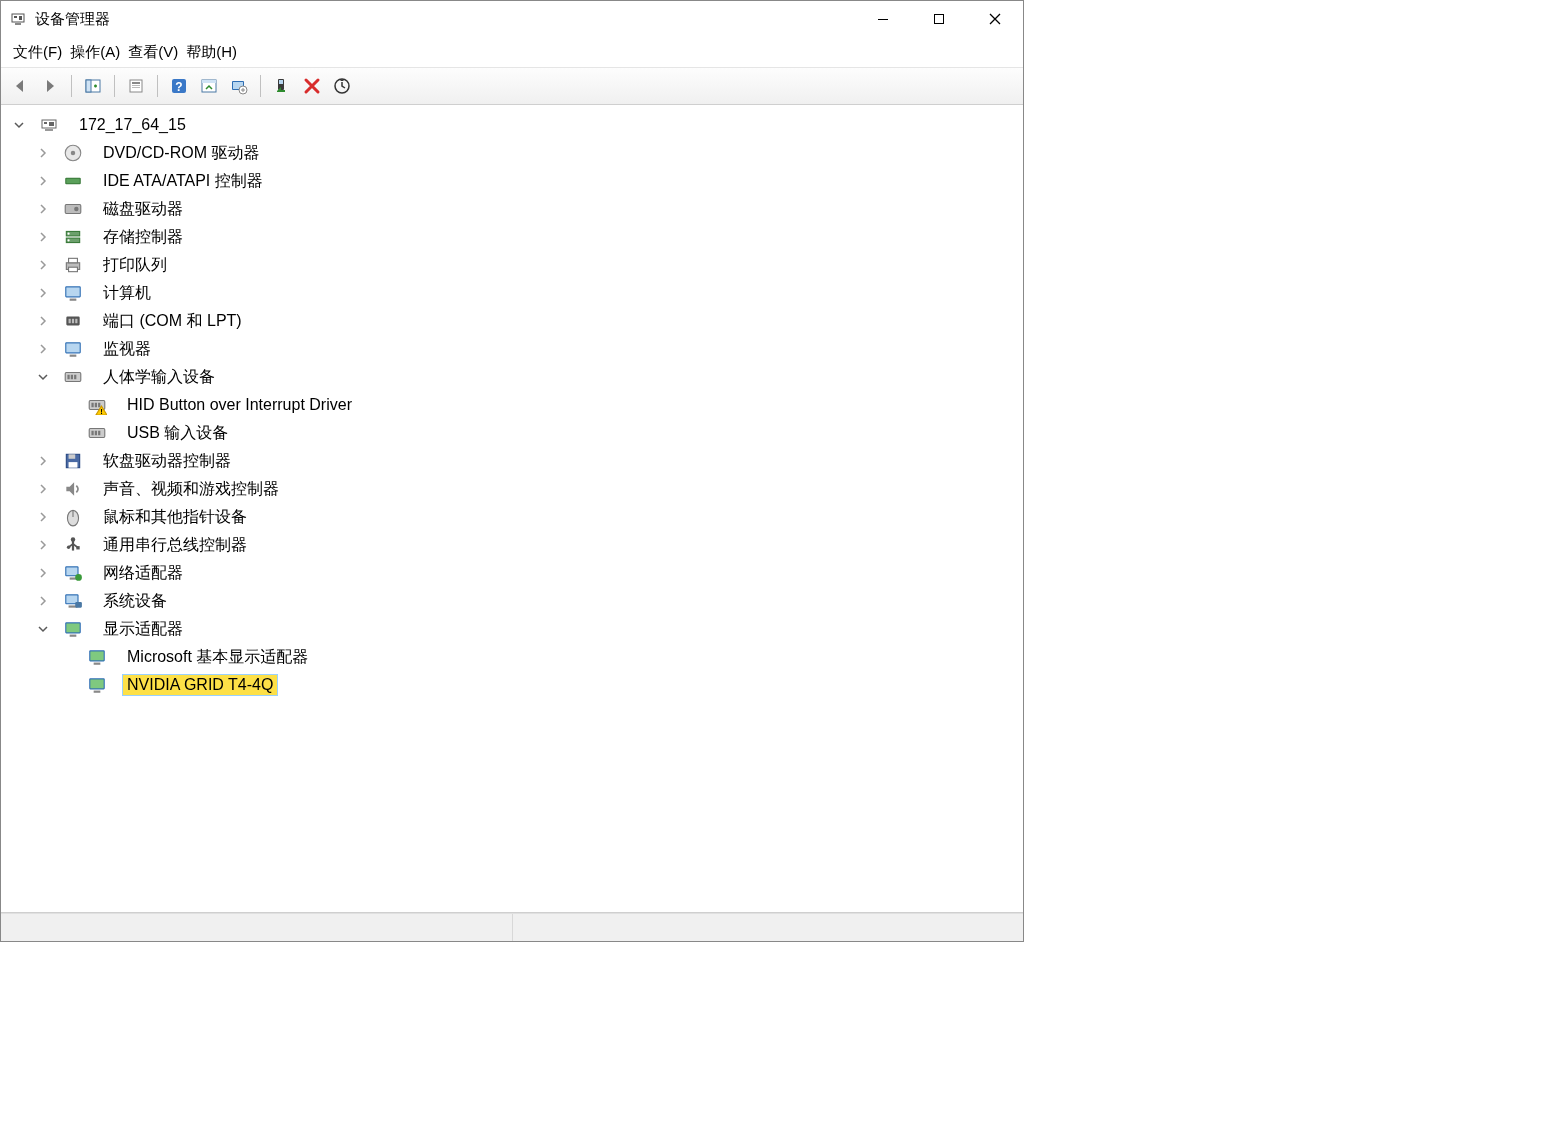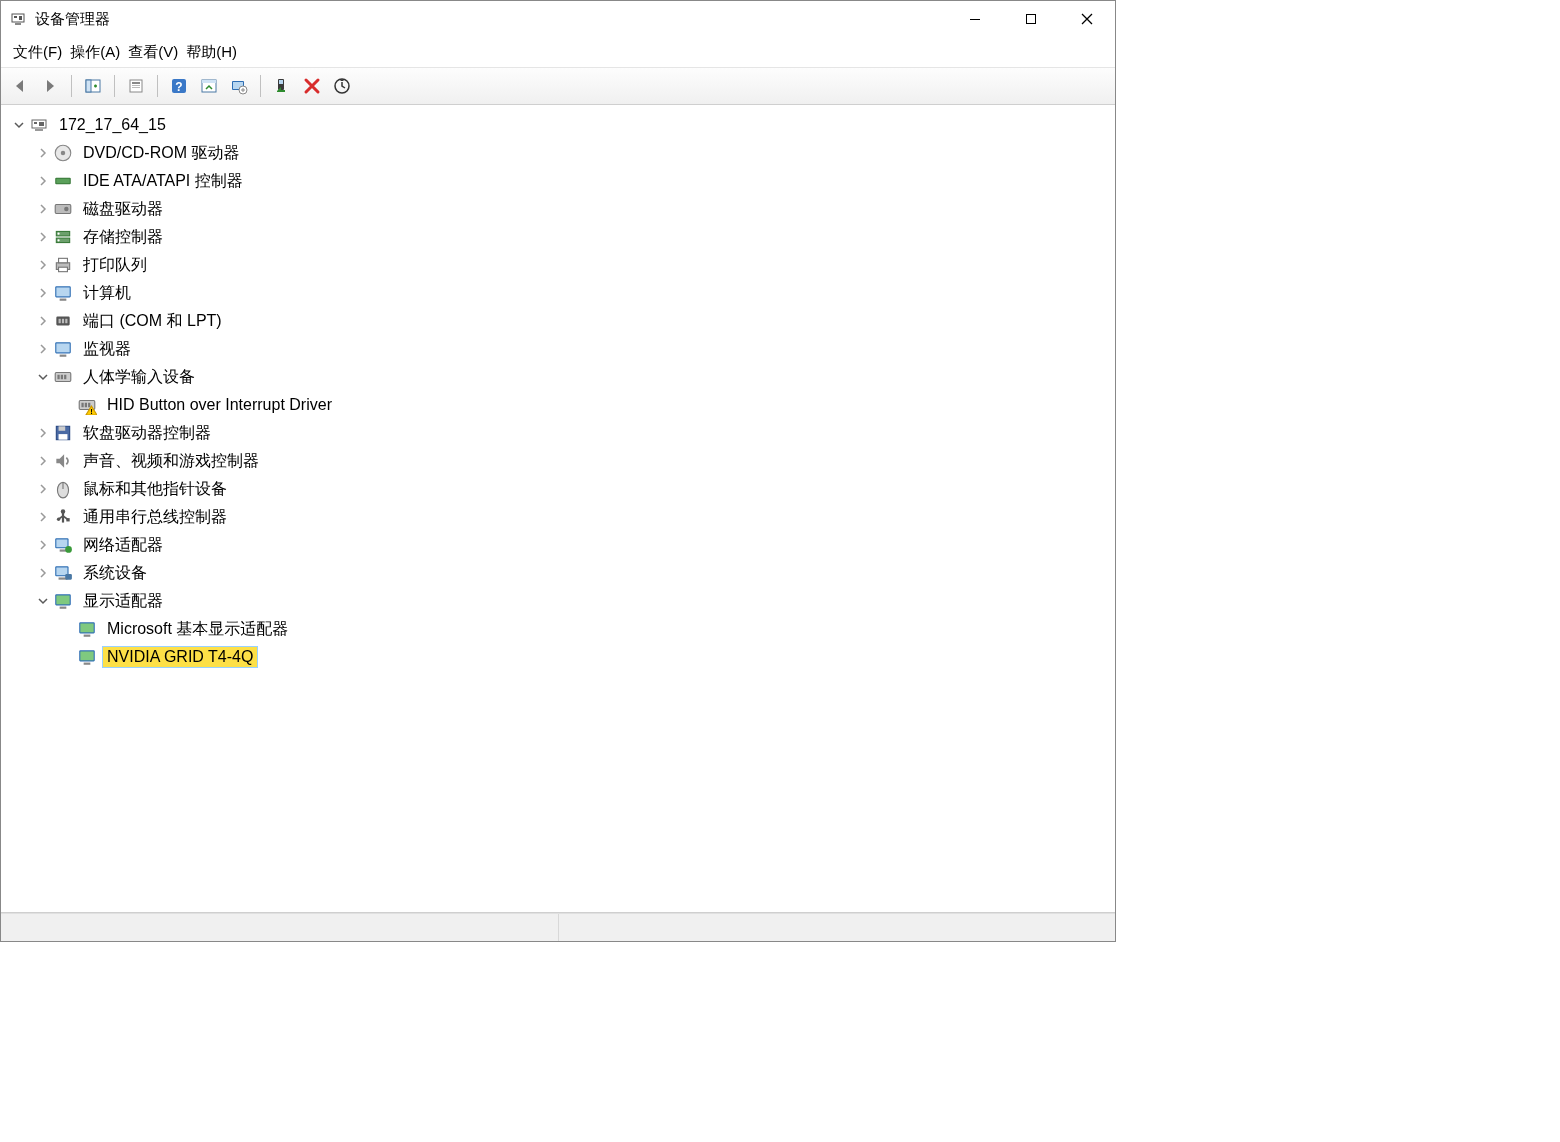--- a/index.html
+++ b/index.html
@@ -5,21 +5,21 @@
   * { box-sizing: border-box; }
   body {
     margin: 0;
     font-family: "Segoe UI", "Microsoft YaHei", sans-serif;
     font-size: 15px;
     background: #ffffff;
     color: #000;
     user-select: none;
   }
   .window {
-    width: 1116px;
+    width: 1024px;
     height: 942px;
     border: 1px solid #888;
     display: flex;
     flex-direction: column;
     background: #fff;
   }
   
   .titlebar {
     height: 36px;
     display: flex;
@@ -85,20 +85,21 @@
     flex: 1;
     overflow: auto;
     padding: 6px 0 6px 10px;
     border-bottom: 1px solid #cfcfcf;
   }
   .node {
     display: flex;
     align-items: center;
     height: 28px;
     white-space: nowrap;
+    gap: 10px;
   }
   .node .expander {
     width: 16px; height: 16px;
     display: inline-flex;
     align-items: center; justify-content: center;
     color: #5a5a5a;
     font-size: 12px;
     margin-right: 2px;
   }
   .node .expander.spacer { visibility: hidden; }
@@ -414,20 +415,36 @@
               <rect x="2" y="5" width="14" height="8" rx="1" fill="#ccc" stroke="#777"></rect>
               <rect x="4" y="7" width="2" height="4" fill="#777"></rect>
               <rect x="7" y="7" width="2" height="4" fill="#777"></rect>
               <rect x="10" y="7" width="2" height="4" fill="#777"></rect>
               <path d="M13 10 L18 18 L8 18 Z" fill="#ffcc00" stroke="#cc9900"></path>
               <text x="13" y="17.5" text-anchor="middle" font-size="7" font-weight="bold" fill="#000">!</text>
             </svg>
           </span>
           <span class="label">HID Button over Interrupt Driver</span>
         </div>
+        <div class="node indent-2">
+          <span class="expander spacer">
+            <svg width="10" height="10" viewBox="0 0 10 10">
+              <path d="M3 1 L7 5 L3 9" fill="none" stroke="#9a9a9a" stroke-width="1.5"></path>
+            </svg>
+          </span>
+          <span class="dev-icon">
+            <svg width="20" height="20" viewBox="0 0 18 18">
+              <rect x="2" y="5" width="14" height="8" rx="1" fill="#ccc" stroke="#777"></rect>
+              <rect x="4" y="7" width="2" height="4" fill="#777"></rect>
+              <rect x="7" y="7" width="2" height="4" fill="#777"></rect>
+              <rect x="10" y="7" width="2" height="4" fill="#777"></rect>
+            </svg>
+          </span>
+          <span class="label">USB 输入设备</span>
+        </div>
         <div class="node indent-1">
           <span class="expander">
             <svg width="10" height="10" viewBox="0 0 10 10">
               <path d="M3 1 L7 5 L3 9" fill="none" stroke="#9a9a9a" stroke-width="1.5"></path>
             </svg>
           </span>
           <span class="dev-icon">
             <svg width="20" height="20" viewBox="0 0 18 18">
               <rect x="3" y="3" width="12" height="12" fill="#4a6aa4" stroke="#2a4a84"></rect>
               <rect x="5" y="3" width="6" height="4" fill="#ccc"></rect>

